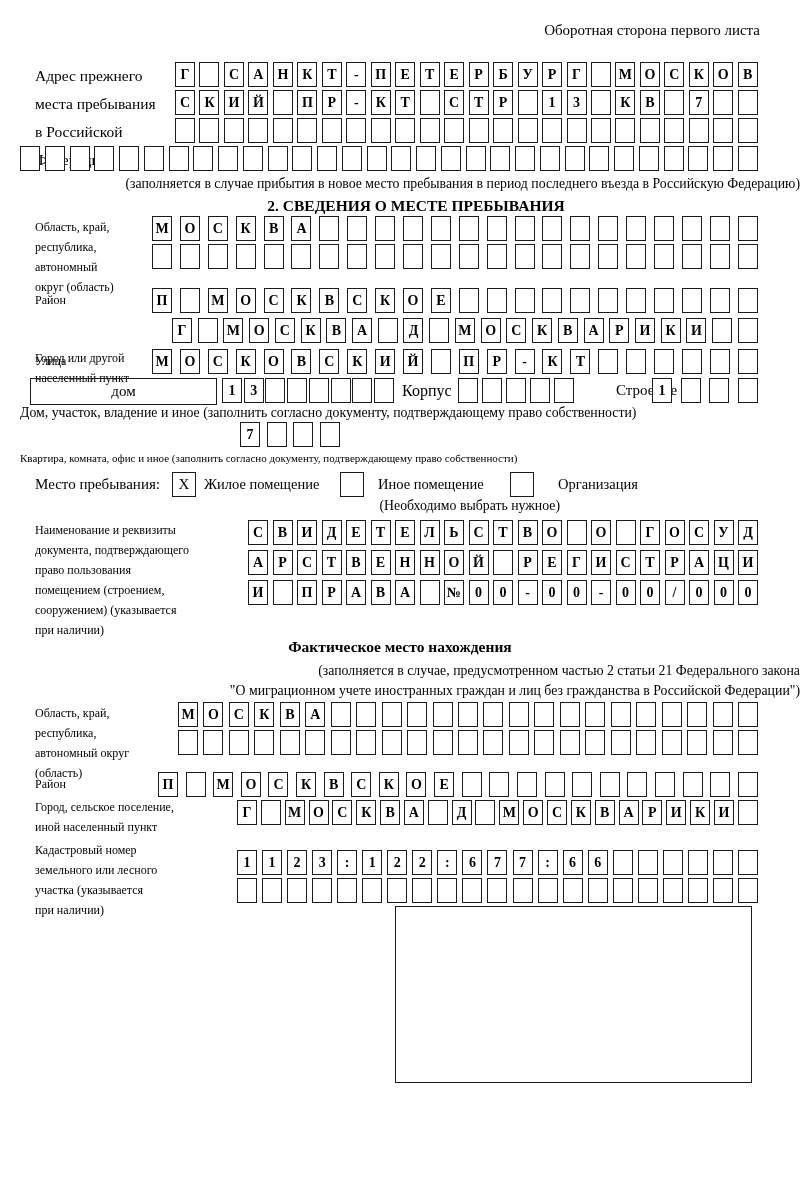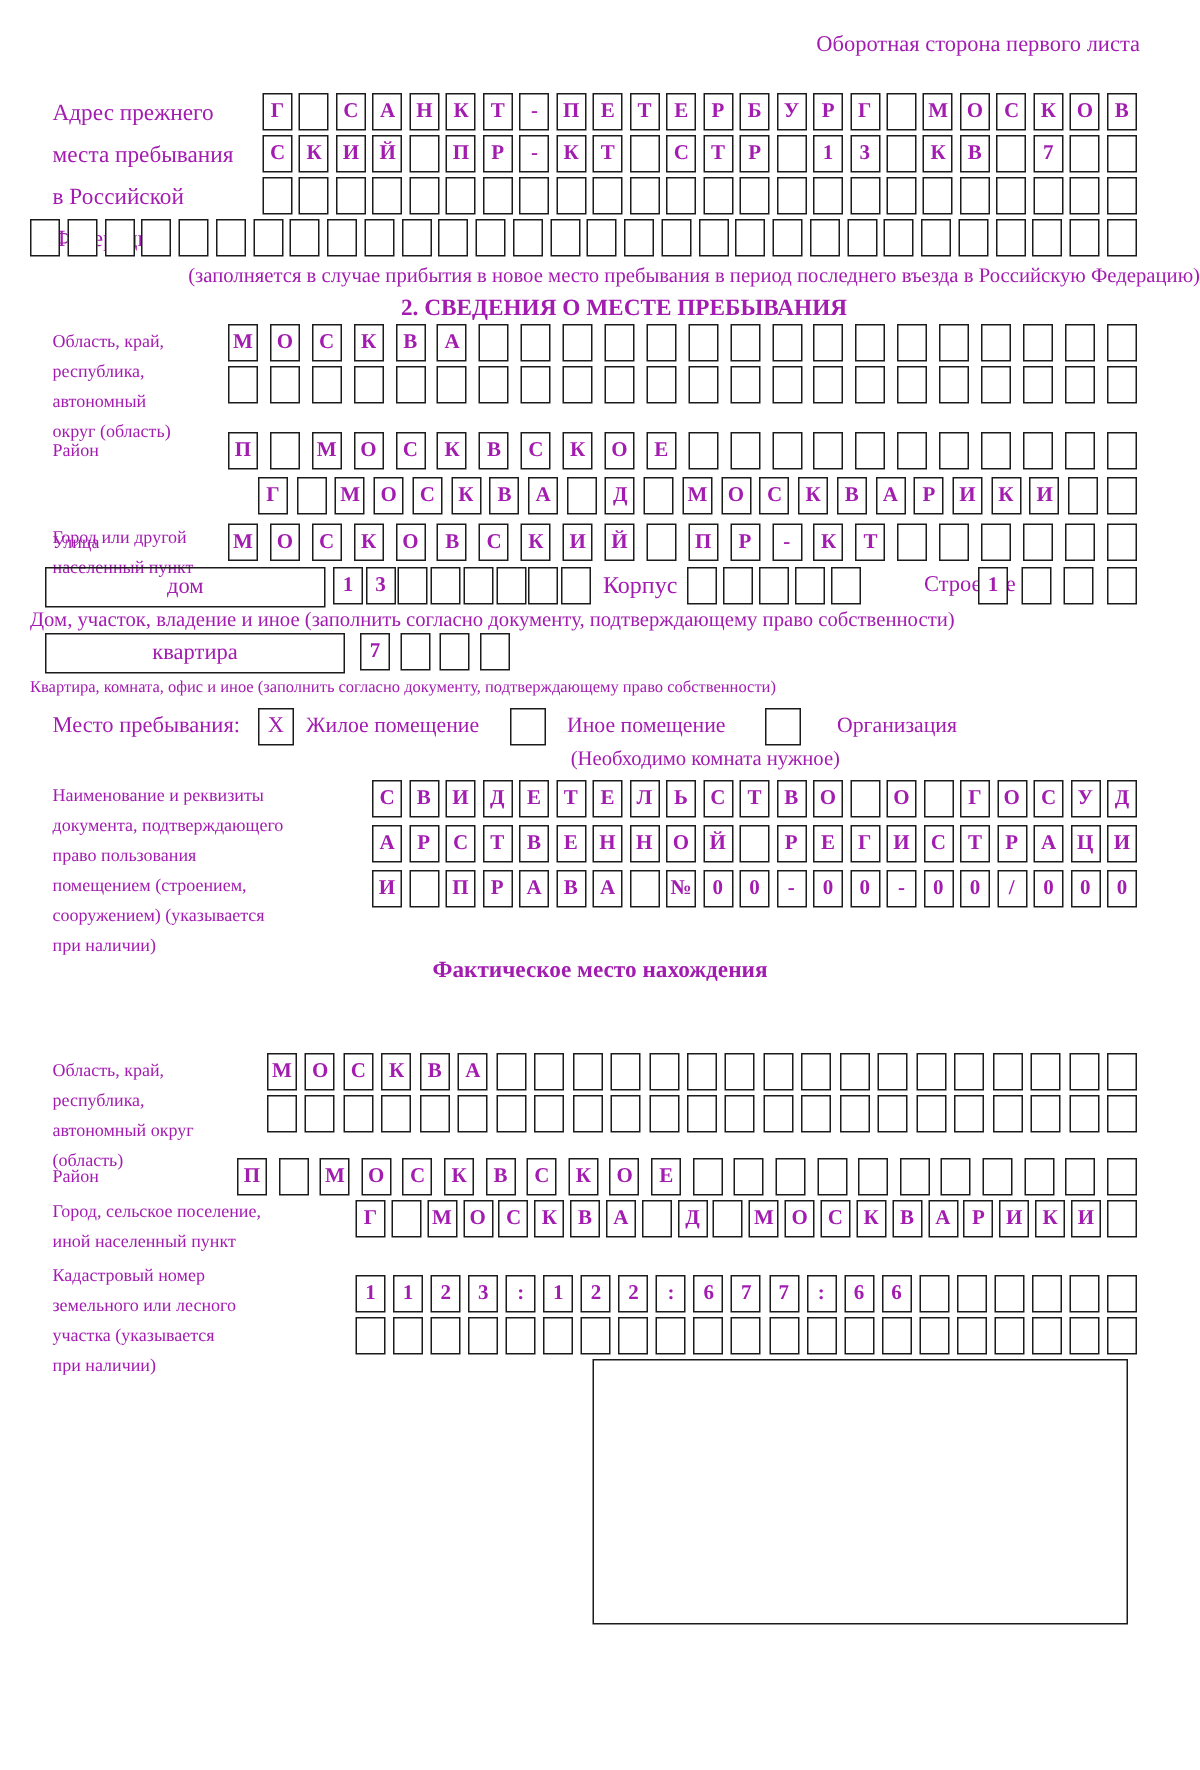--- a/index.html
+++ b/index.html
@@ -1,18 +1,18 @@
 <!DOCTYPE html>
 <html><head>
 <meta charset="utf-8">
 <style>
   html,body{margin:0;padding:0;background:#fff;}
   #page{
     position:relative;width:800px;height:1180px;background:#ffffff;
-    font-family:"Liberation Serif","DejaVu Serif",serif;color:#a21caf;
+    font-family:"Liberation Serif","DejaVu Serif",serif;color:#000000;
     overflow:hidden;
   }
   .abs{position:absolute;}
   .lbl{font-size:12px;line-height:20px;white-space:pre-line;}
   .lbl-lg{font-size:15.5px;line-height:28px;white-space:pre-line;}
   .cells{position:absolute;display:flex;justify-content:space-between;}
   .cell{
     width:20px;height:25px;box-sizing:border-box;border:1.7px solid #1b1b1b;
     display:flex;align-items:center;justify-content:center;
     font-size:14px;font-weight:bold;font-family:"Liberation Serif","DejaVu Serif",serif;
@@ -313,38 +313,37 @@
   <div class="abs" style="left:616px;top:382px;font-size:15px;">Строение</div>
   <div class="cells" style="left:652px;top:378px;width:106px;">
       <span class="cell">1</span>
       <span class="cell"></span>
       <span class="cell"></span>
       <span class="cell"></span>
     </div>
 
   <div class="abs" style="left:20px;top:405px;width:760px;font-size:13.8px;">Дом, участок, владение и иное (заполнить согласно документу, подтверждающему право собственности)</div>
 
-  <div class="abs bigbox" style="left:30px;top:422px;width:200px;">квартира</div>
   <div class="cells" style="left:240px;top:422px;width:100px;">
       <span class="cell">7</span>
       <span class="cell"></span>
       <span class="cell"></span>
       <span class="cell"></span>
     </div>
 
   <div class="abs" style="left:20px;top:452px;width:760px;font-size:11px;">Квартира, комната, офис и иное (заполнить согласно документу, подтверждающему право собственности)</div>
 
   <div class="abs" style="left:35px;top:476px;font-size:15px;">Место пребывания:</div>
   <div class="abs checkbox" style="left:172px;top:472px;">X</div>
   <div class="abs opt-label" style="left:204px;top:476px;">Жилое помещение</div>
   <div class="abs checkbox" style="left:340px;top:472px;"></div>
   <div class="abs opt-label" style="left:378px;top:476px;">Иное помещение</div>
   <div class="abs checkbox" style="left:510px;top:472px;"></div>
   <div class="abs opt-label" style="left:558px;top:476px;">Организация</div>
-  <div class="abs caption" style="left:140px;top:498px;width:420px;">(Необходимо комната нужное)</div>
+  <div class="abs caption" style="left:140px;top:498px;width:420px;">(Необходимо выбрать нужное)</div>
 
   <div class="abs lbl" style="left:35px;top:520px;width:210px;">Наименование и реквизиты
 документа, подтверждающего
 право пользования
 помещением (строением,
 сооружением) (указывается
 при наличии)</div>
   <div class="cells" style="left:248px;top:520px;width:510px;">
       <span class="cell">С</span>
       <span class="cell">В</span>
@@ -409,20 +408,22 @@
       <span class="cell">-</span>
       <span class="cell">0</span>
       <span class="cell">0</span>
       <span class="cell">/</span>
       <span class="cell">0</span>
       <span class="cell">0</span>
       <span class="cell">0</span>
     </div>
 
   <div class="abs title" style="left:0px;top:638px;width:800px;">Фактическое место нахождения</div>
+  <div class="abs caption" style="left:0px;top:661px;width:800px;white-space:pre-line;line-height:20px;">(заполняется в случае, предусмотренном частью 2 статьи 21 Федерального закона
+"О миграционном учете иностранных граждан и лиц без гражданства в Российской Федерации")</div>
 
   <div class="abs lbl" style="left:35px;top:703px;width:140px;">Область, край,
 республика,
 автономный округ
 (область)</div>
   <div class="cells" style="left:178px;top:702px;width:580px;">
       <span class="cell">М</span>
       <span class="cell">О</span>
       <span class="cell">С</span>
       <span class="cell">К</span>

